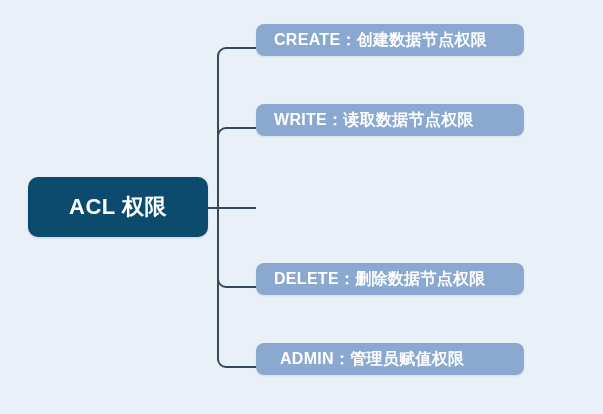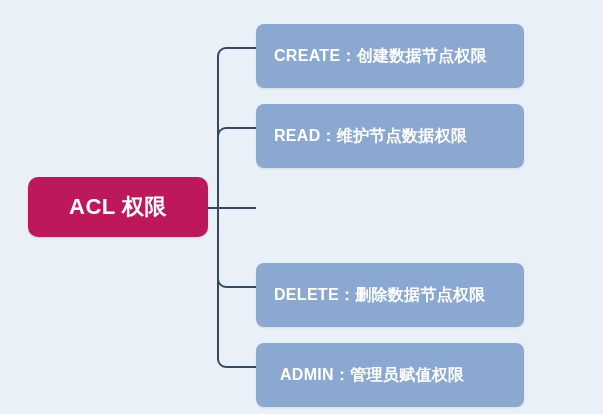--- a/index.html
+++ b/index.html
@@ -32,21 +32,21 @@
     pointer-events: none;
   }
 
   
   #root-node {
     position: absolute;
     left: 28px;
     top: 177px;
     width: 180px;
     height: 60px;
-    background: #be185d;
+    background: #0c4a6e;
     border-radius: 10px;
     display: flex;
     align-items: center;
     justify-content: center;
     box-shadow: 0 1px 2px rgba(40, 55, 75, 0.18);
     text-align: right;
   }
   #root-node .root-label {
     color: #ffffff;
     font-size: 22px;
@@ -54,21 +54,21 @@
     letter-spacing: 0.5px;
     white-space: nowrap;
     line-height: 1;
   }
 
   
   .leaf-node {
     position: absolute;
     left: 256px;
     width: 268px;
-    height: 64px;
+    height: 32px;
     background: #8ba9d0;
     border-radius: 8px;
     display: flex;
     align-items: center;
     box-sizing: border-box;
     padding-left: 18px;
     padding-right: 10px;
     box-shadow: 0 1px 2px rgba(60, 80, 110, 0.12);
   }
   .leaf-node .leaf-label {
@@ -104,21 +104,21 @@
 
   <div id="root-node">
     <span class="root-label">ACL 权限</span>
   </div>
 
   <div class="leaf-node leaf-0">
     <span class="leaf-label">CREATE：创建数据节点权限</span>
   </div>
 
   <div class="leaf-node leaf-1">
-    <span class="leaf-label">READ：维护节点数据权限</span>
+    <span class="leaf-label">WRITE：读取数据节点权限</span>
   </div>
 
 
   <div class="leaf-node leaf-3">
     <span class="leaf-label">DELETE：删除数据节点权限</span>
   </div>
 
   <div class="leaf-node leaf-4">
     <span class="leaf-label">ADMIN：管理员赋值权限</span>
   </div>

